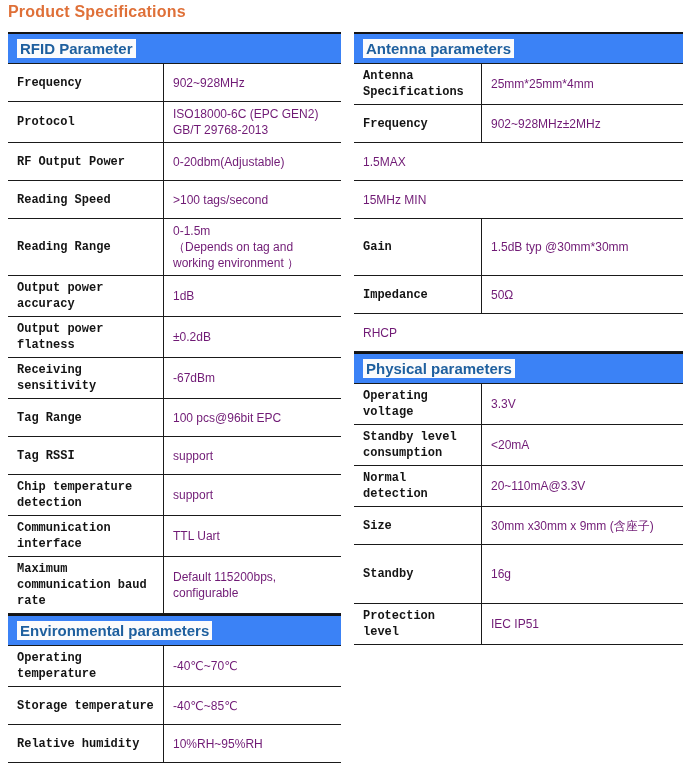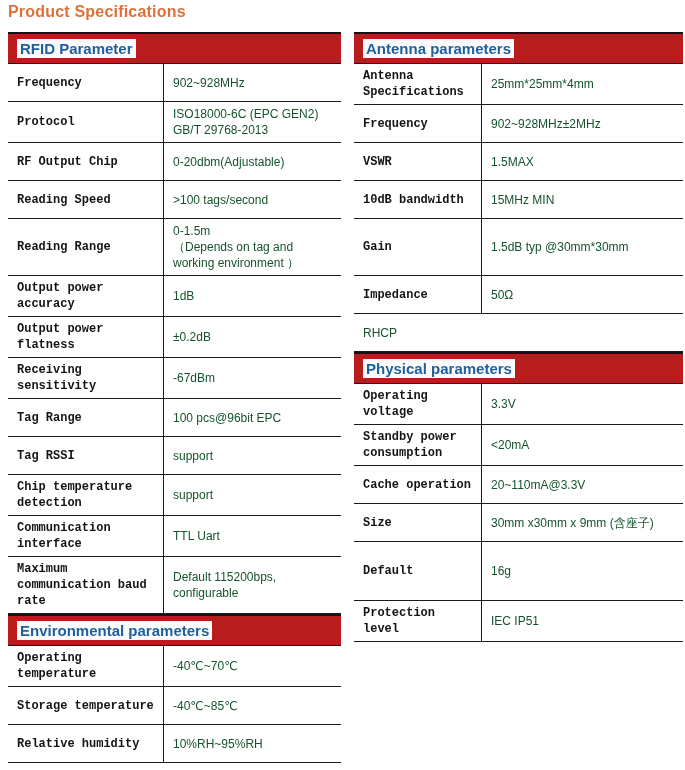--- a/index.html
+++ b/index.html
@@ -27,21 +27,21 @@
   .cols {
     display: grid;
     grid-template-columns: 333px 329px;
     column-gap: 13px;
     align-items: start;
   }
   .spec-section { width: 100%; }
   .sec-header {
     border-top: 2px solid #141414;
     border-bottom: 1.5px solid #1a1a1a;
-    background: #b91c1c;
+    background: #3b82f6;
     padding: 6px 9px 5px 9px;
   }
   .sec-heading {
     color: #1e5f9e;
     font-weight: 700;
     font-size: 15px;
     background: #fbfbfc;
     padding: 1px 3px;
   }
   .rows { width: 100%; }
@@ -60,21 +60,21 @@
     align-items: center;
   }
   .label {
     font-weight: 700;
     color: #141414;
     border-right: 1.5px solid #1a1a1a;
     font-family: Liberation Mono, monospace;
   }
   .value {
     flex: 1 1 auto;
-    color: #14532d;
+    color: #701a75;
     white-space: pre-line;
   }
   .col-left .label  { flex: 0 0 156px; width: 156px; }
   .col-right .label { flex: 0 0 128px; width: 128px; }
   
   #antenna-rows  .row:nth-child(5) { min-height: 57px; } 
   #physical-rows .row:nth-child(5) { min-height: 59px; } 
   #rfid-rows     .row:nth-child(5) { min-height: 57px; } 
   #rfid-rows     .row:nth-child(13){ min-height: 57px; } 
 </style>
@@ -97,21 +97,21 @@
             <div class="row">
               <div class="cell label">Frequency</div>
               <div class="cell value">902~928MHz</div>
             </div>
             <div class="row">
               <div class="cell label">Protocol</div>
               <div class="cell value">ISO18000-6C (EPC GEN2)
 GB/T 29768-2013</div>
             </div>
             <div class="row">
-              <div class="cell label">RF Output Chip</div>
+              <div class="cell label">RF Output Power</div>
               <div class="cell value">0-20dbm(Adjustable)</div>
             </div>
             <div class="row">
               <div class="cell label">Reading Speed</div>
               <div class="cell value">&gt;100 tags/second</div>
             </div>
             <div class="row">
               <div class="cell label">Reading Range</div>
               <div class="cell value">0-1.5m
 （Depends on tag and working environment ）</div>
@@ -183,25 +183,23 @@
         <div class="rows" id="antenna-rows">
             <div class="row">
               <div class="cell label">Antenna Specifications</div>
               <div class="cell value">25mm*25mm*4mm</div>
             </div>
             <div class="row">
               <div class="cell label">Frequency</div>
               <div class="cell value">902~928MHz±2MHz</div>
             </div>
             <div class="row">
-              <div class="cell label">VSWR</div>
               <div class="cell value">1.5MAX</div>
             </div>
             <div class="row">
-              <div class="cell label">10dB bandwidth</div>
               <div class="cell value">15MHz MIN</div>
             </div>
             <div class="row">
               <div class="cell label">Gain</div>
               <div class="cell value">1.5dB typ @30mm*30mm</div>
             </div>
             <div class="row">
               <div class="cell label">Impedance</div>
               <div class="cell value">50Ω</div>
             </div>
@@ -214,33 +212,33 @@
       <section class="spec-section">
         <div class="sec-header">
           <span class="sec-heading">Physical parameters</span>
         </div>
         <div class="rows" id="physical-rows">
             <div class="row">
               <div class="cell label">Operating voltage</div>
               <div class="cell value">3.3V</div>
             </div>
             <div class="row">
-              <div class="cell label">Standby power consumption</div>
+              <div class="cell label">Standby level consumption</div>
               <div class="cell value">&lt;20mA</div>
             </div>
             <div class="row">
-              <div class="cell label">Cache operation</div>
+              <div class="cell label">Normal detection</div>
               <div class="cell value">20~110mA@3.3V</div>
             </div>
             <div class="row">
               <div class="cell label">Size</div>
               <div class="cell value">30mm x30mm x 9mm (含座子)</div>
             </div>
             <div class="row">
-              <div class="cell label">Default</div>
+              <div class="cell label">Standby</div>
               <div class="cell value">16g</div>
             </div>
             <div class="row">
               <div class="cell label">Protection level</div>
               <div class="cell value">IEC IP51</div>
             </div>
           </div>
       </section>
 
     </div>

